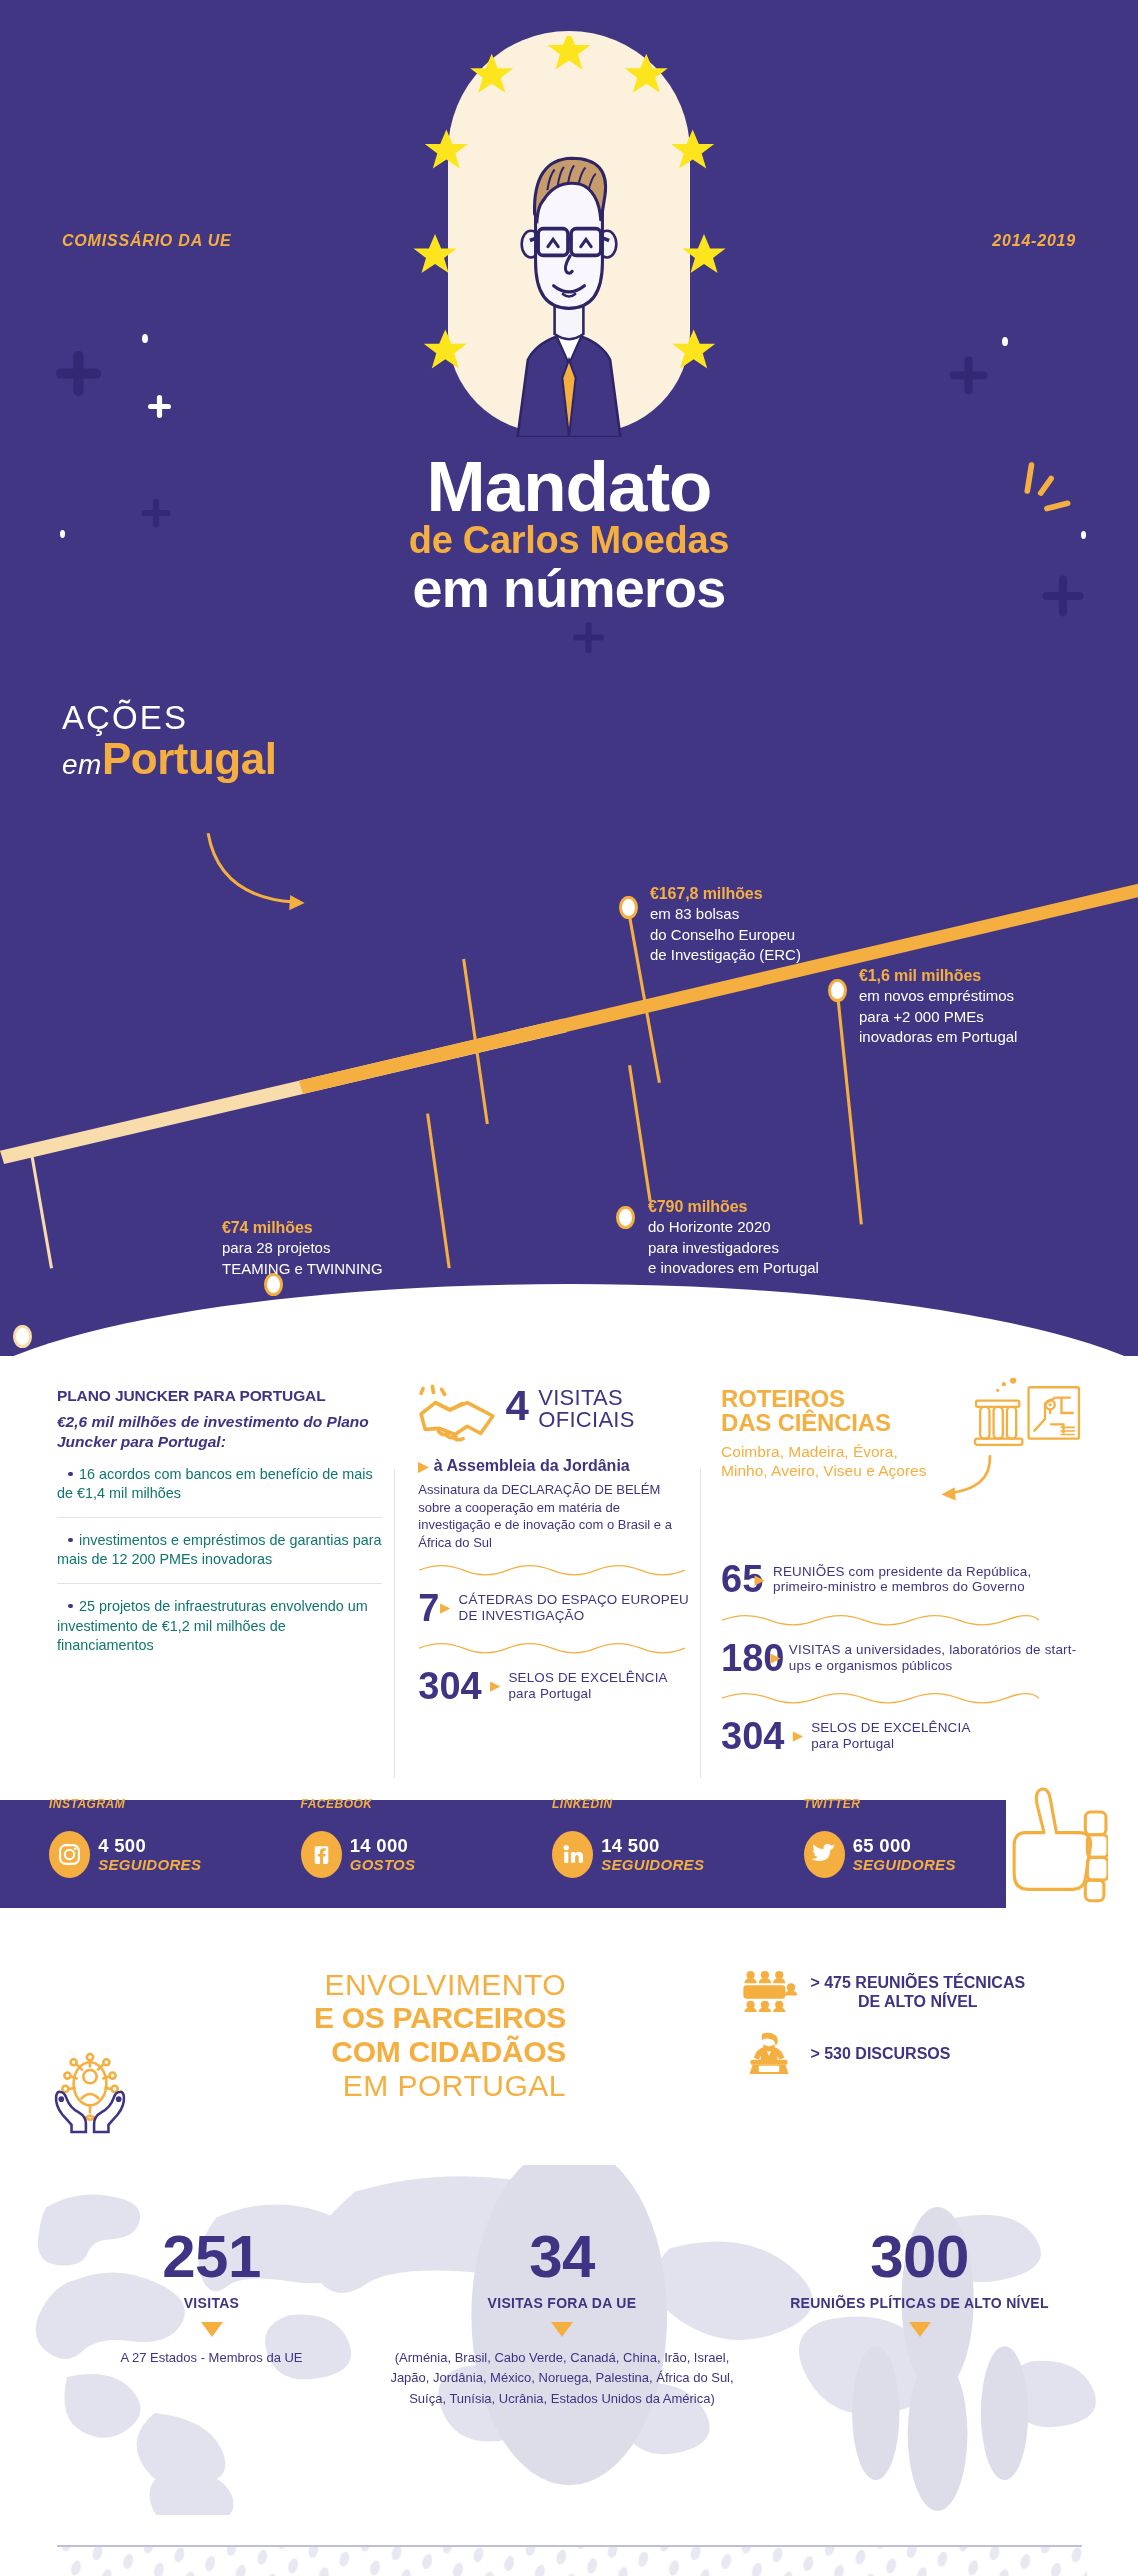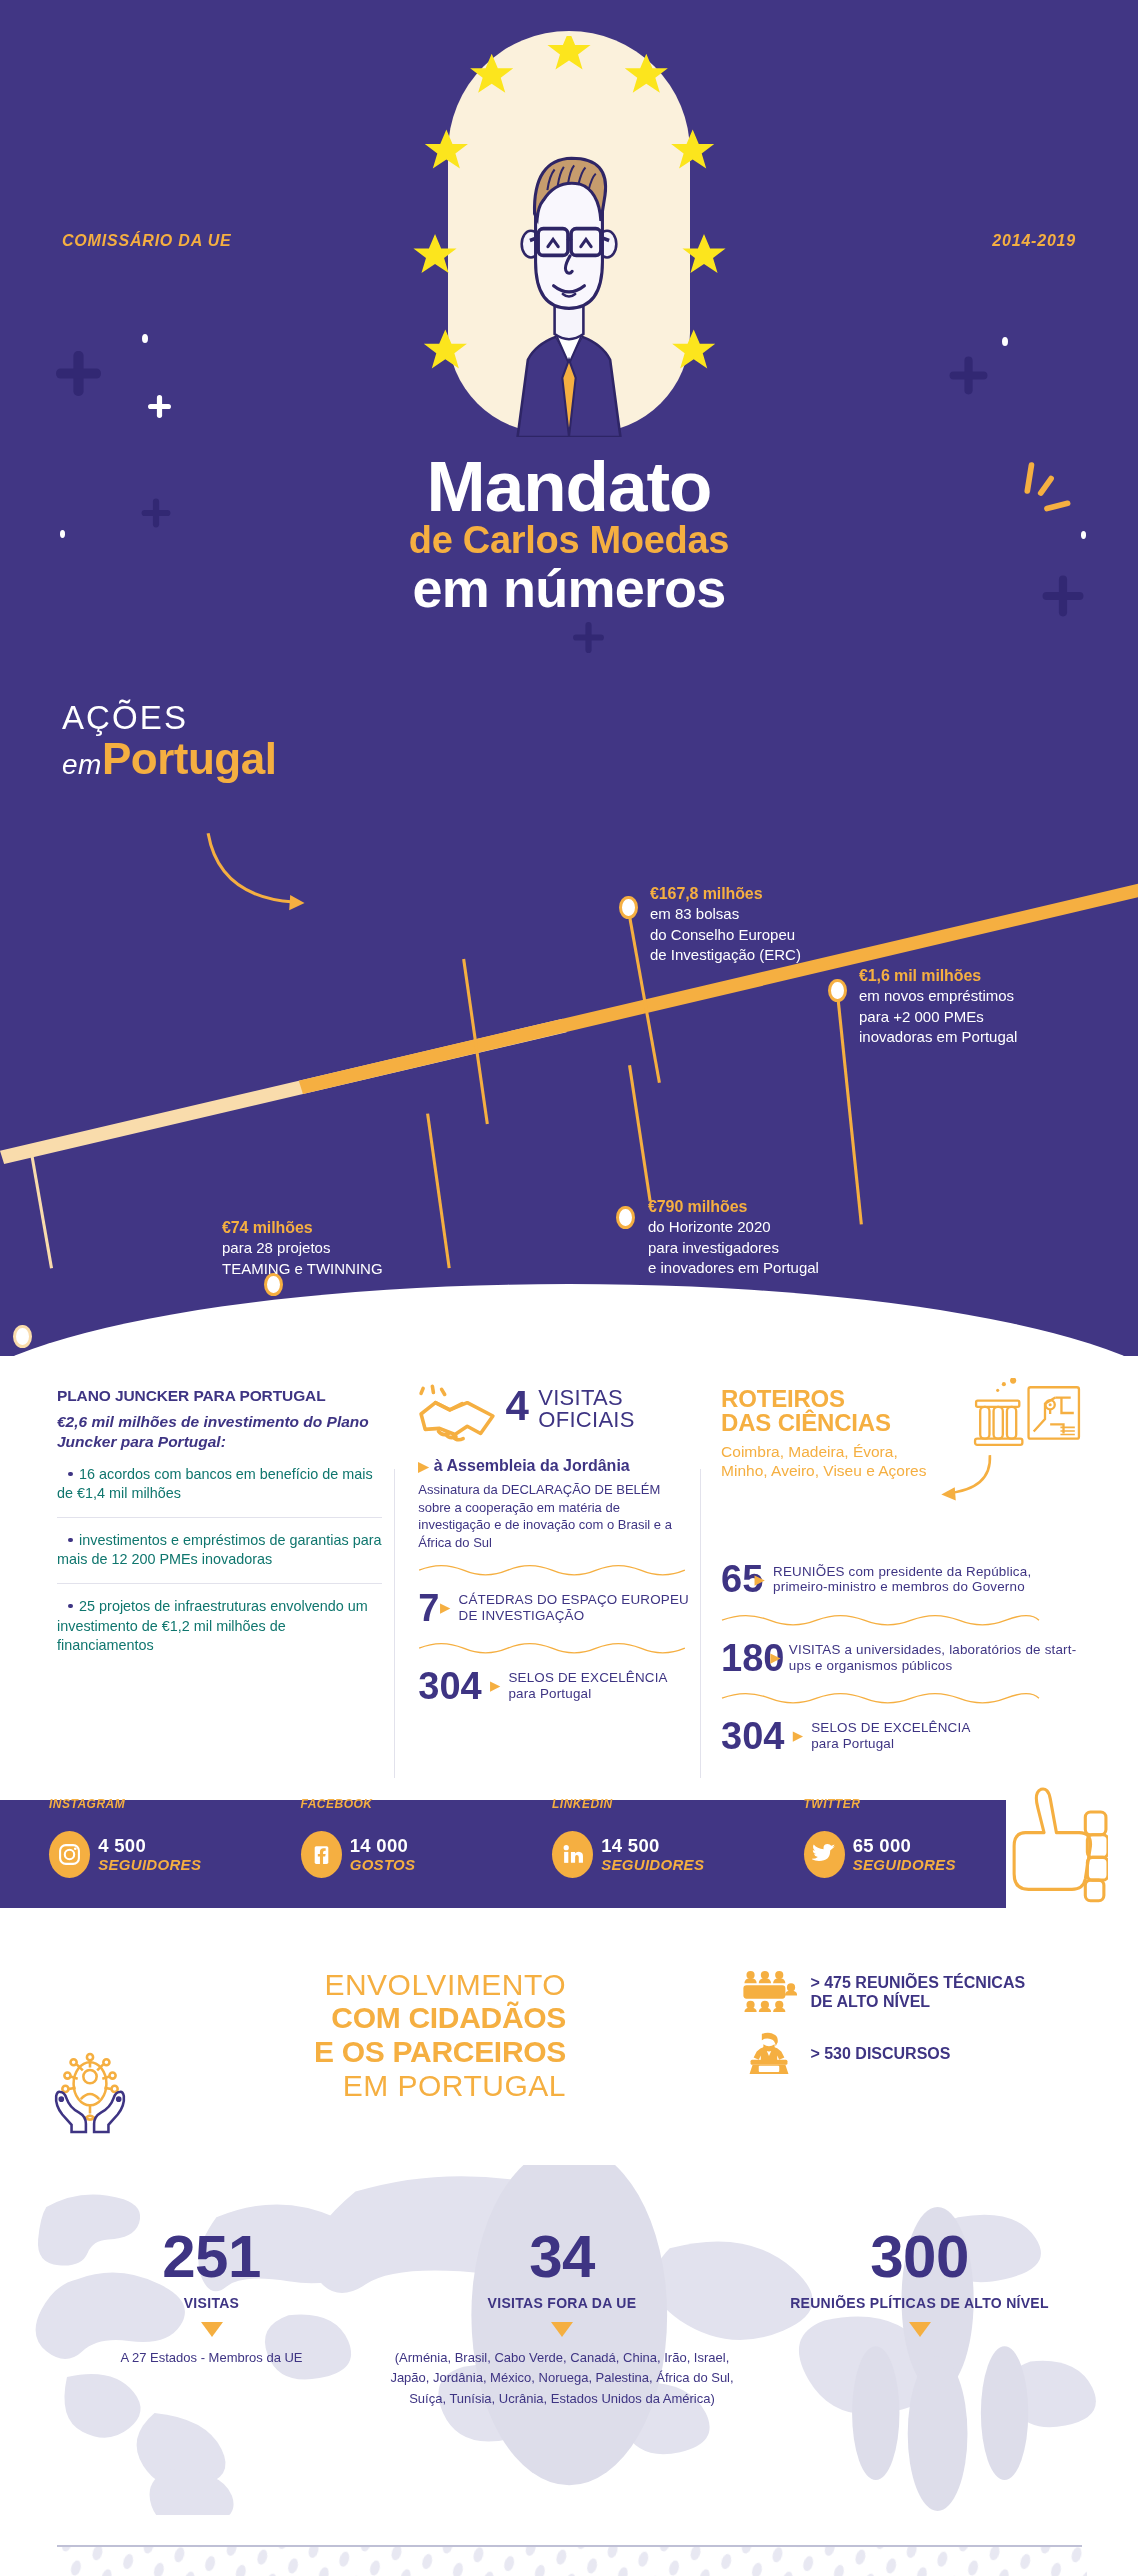--- a/index.html
+++ b/index.html
@@ -184,21 +184,21 @@
   .soc-lab { font-size: 15px; font-style: italic; font-weight: bold; color: #F5AF41; letter-spacing: 0.3px; line-height: 1.15; }
   .thumb { position: absolute; right: 30px; top: 4.1px; }
 
   
   .env { position: relative; width: 1138px; height: 222px; background: #ffffff; }
   .env-title { position: absolute; left: 71px; top: 25px; text-align: right; width: 495px; }
   .env-l1 { font-size: 30px; font-weight: 300; color: #F5AF41; letter-spacing: 0.5px; line-height: 1.1; }
   .env-l2 { font-size: 30px; font-weight: 900; color: #F5AF41; letter-spacing: -0.3px; line-height: 1.12; }
   .env-hands { position: absolute; left: 49px; top: 109px; }
   .env-right { position: absolute; left: 741px; top: 27px; }
-  .env-row { display: flex; align-items: center; gap: 13.4px; margin-bottom: 17.5px; }
+  .env-row { display: flex; align-items: center; gap: 13.4px; margin-bottom: 17.5px; text-align: center; }
   .env-row .txt { font-size: 16px; font-weight: 900; line-height: 1.2; color: #3E3483; }
 
   
   .mapsec { position: relative; width: 1138px; height: 350px; background: #ffffff; overflow: hidden; }
   .mapbg { position: absolute; left: 0; top: -20.6px; width: 1138px; height: 392px; opacity: 1; }
   .mapcols { position: absolute; left: 0; top: 0; width: 1138px; display: flex; padding: 0 57px; }
   .mapcol { flex: 1; text-align: center; padding: 0 20.6px; }
   .mapcol.c1 { flex: 0 0 309px; }
   .mapcol.c2 { flex: 0 0 392px; }
   .mapcol.c3 { flex: 1; }
@@ -663,22 +663,22 @@
       <rect x="150" y="100" width="40" height="44" rx="10"></rect>
       <rect x="150" y="144" width="40" height="44" rx="10"></rect>
       <rect x="146" y="188" width="36" height="40" rx="10"></rect>
     </svg>
   </div>
 </section>
 
 <section class="env">
   <div class="env-title">
     <div class="env-l1">ENVOLVIMENTO</div>
+    <div class="env-l2">E OS PARCEIROS</div>
     <div class="env-l2">COM CIDADÃOS</div>
-    <div class="env-l2">E OS PARCEIROS</div>
     <div class="env-l1">EM PORTUGAL</div>
   </div>
 
   <div class="env-hands">
     <svg width="82" height="82" viewBox="0 0 160 160" fill="none" stroke-width="5">
       <g stroke="#F5AF41">
         <ellipse cx="80" cy="62" rx="32" ry="42"></ellipse>
         <circle cx="80" cy="48" r="13"></circle>
         <path d="M62 92 Q80 72 98 92"></path>
         <circle cx="48" cy="20" r="6"></circle>

